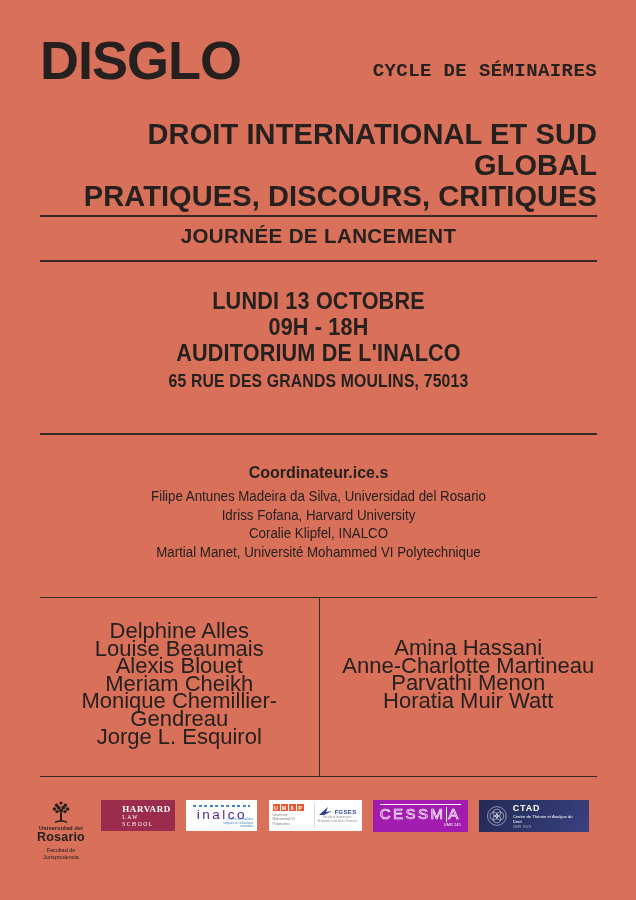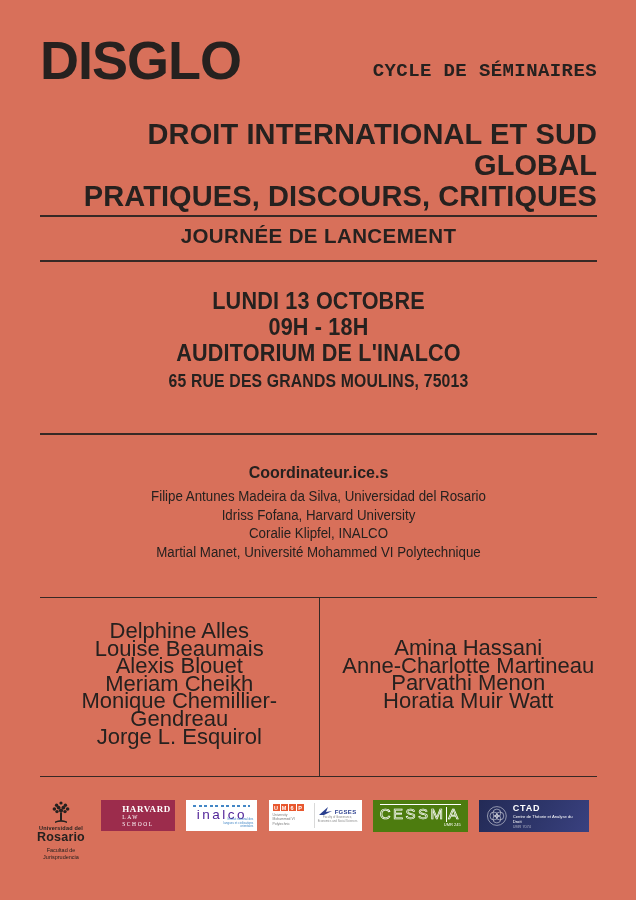--- a/index.html
+++ b/index.html
@@ -65,21 +65,21 @@
   .um6p .sq{width:7px;height:7px;background:#E8582F;color:#fff;font-size:5.5px;font-weight:bold;
     display:flex;align-items:center;justify-content:center;}
   .um6p .u-sub{font-size:3.4px;color:#7a7a7a;line-height:1.35;}
   .um6p .div{width:1px;align-self:stretch;background:#d9d9d9;}
   .um6p .fgses{flex:1;text-align:center;color:#2A3F8F;}
   .um6p .fg-row{display:flex;align-items:center;justify-content:center;gap:2px;}
   .um6p .fg-name{font-size:6px;font-weight:bold;letter-spacing:.3px;}
   .um6p .fg-sub{font-size:2.8px;color:#8a8a8a;line-height:1.3;}
 
   
-  .cessma{width:95px;height:32px;background:#4d7c0f;padding:4px 7px 3px;display:flex;flex-direction:column;}
+  .cessma{width:95px;height:32px;background:#a21caf;padding:4px 7px 3px;display:flex;flex-direction:column;}
   .cessma .c-line{height:1px;background:#fff;margin-bottom:1px;}
   .cessma .c-word{display:flex;align-items:center;}
   .cessma .c-letters{font-size:15px;letter-spacing:2.5px;line-height:1.1;color:transparent;
     -webkit-text-stroke:.7px #fff;font-weight:normal;}
   .cessma .c-bar{width:1px;height:15px;background:#fff;margin:0 2px 0 0;}
   .cessma .c-umr{font-size:4px;color:#fff;text-align:right;line-height:1;margin-top:0;}
 
   
   .ctad{width:110px;height:32px;background:linear-gradient(120deg,#232A56 0%,#2E366B 55%,#3A4180 100%);
     display:flex;align-items:center;gap:5px;padding:0 7px;box-sizing:border-box;}

